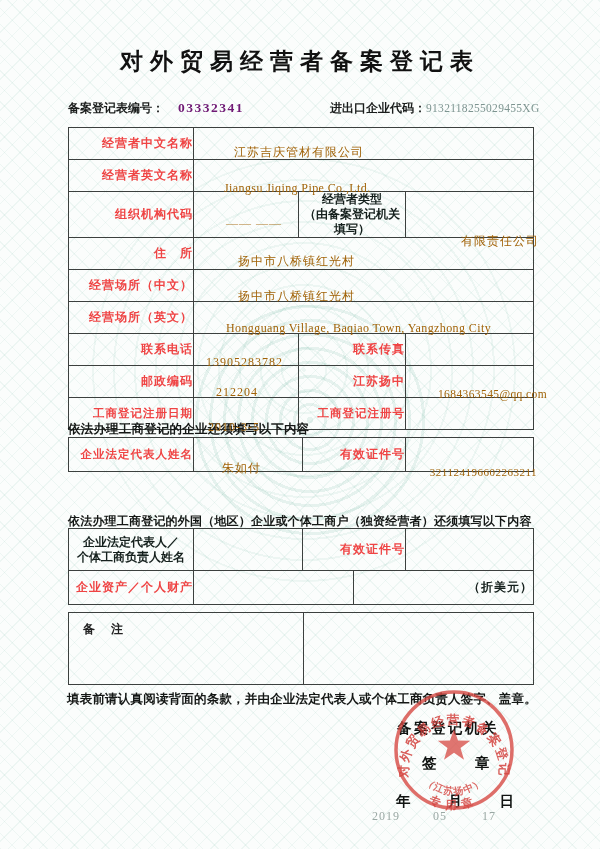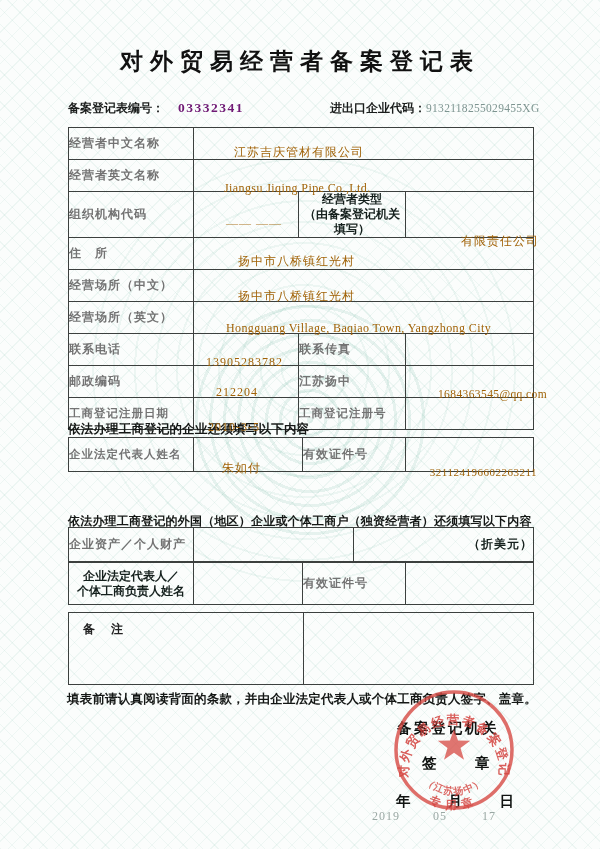--- a/index.html
+++ b/index.html
@@ -20,21 +20,21 @@
          font-size:23px;font-weight:bold;letter-spacing:7px;color:#111;}
   .hdr{position:absolute;top:100px;font-size:12px;font-weight:bold;color:#1a1d1c;white-space:nowrap;}
   .hdr-left{left:68px;}
   .hdr-right{left:330px;}
   .reg-no{color:#701a75;font-size:13.5px;letter-spacing:1.5px;margin-left:14px;}
   .code-val{color:#7d9490;font-weight:normal;font-size:11.5px;letter-spacing:.3px;}
 
   .tblwrap{position:absolute;left:68px;}
   table.form{border-collapse:collapse;table-layout:fixed;width:465px;}
   table.form td{border:1px solid #3c403e;padding:0;font-size:12px;vertical-align:middle;}
-  td.lab{text-align:left;font-weight:600;color:#737373;letter-spacing:1px;}
+  td.lab{text-align:right;font-weight:600;color:#ef4444;letter-spacing:1px;}
   td.lab2{text-align:center;font-weight:600;color:#15201d;font-size:11.5px;line-height:1.25;white-space:pre-line;}
   td.vc{position:relative;}
   td.note{text-align:right;font-weight:600;padding-right:10px;letter-spacing:1px;color:#15201d;}
   .fill{position:absolute;bottom:-5px;white-space:nowrap;color:#a16207;font-size:12px;letter-spacing:1px;z-index:2;}
   .fill.en{letter-spacing:.4px;}
 
   .sechead{position:absolute;left:68px;font-size:12.5px;font-weight:bold;color:#151816;white-space:nowrap;letter-spacing:.2px;}
   .remark-cell{vertical-align:top !important;text-align:left;padding:8px 0 0 14px !important;font-weight:600;letter-spacing:2px;}
 
   .notice{position:absolute;left:67px;top:691px;width:480px;font-size:12.5px;font-weight:bold;color:#141715;letter-spacing:.2px;}
@@ -169,54 +169,54 @@
         <td class="vc">
               <span class="fill" style="right:-4px;bottom:-7px;font-size:11px;letter-spacing:.5px">321124196602263211</span>
             </td>
       </tr>
     </tbody>
       </table>
   </div>
 
   <div class="sechead" style="top:513px;font-size:12px">依法办理工商登记的外国（地区）企业或个体工商户（独资经营者）还须填写以下内容</div>
   <div class="tblwrap" style="top:528px">
-    <table class="form" style="margin-top:-1px">
-      <colgroup>
-          <col style="width:125px">
-          <col style="width:160px">
-          <col style="width:180px">
-        </colgroup>
-      <tbody>
-          <tr style="height:34px">
-        <td class="lab"><span>企业资产／个人财产</span></td>
-        <td class="vc">
-              <span class="fill"></span>
-            </td>
-        <td class="note"><span>（折美元）</span></td>
-      </tr>
-    </tbody>
-      </table>
     <table class="form">
       <colgroup>
           <col style="width:125px">
           <col style="width:109px">
           <col style="width:103px">
           <col style="width:128px">
         </colgroup>
       <tbody>
           <tr style="height:42px">
         <td class="lab2"><span style="white-space:pre-line">企业法定代表人／
 个体工商负责人姓名</span></td>
         <td class="vc">
               <span class="fill"></span>
             </td>
         <td class="lab"><span>有效证件号</span></td>
         <td class="vc">
               <span class="fill"></span>
             </td>
+      </tr>
+    </tbody>
+      </table>
+    <table class="form" style="margin-top:-1px">
+      <colgroup>
+          <col style="width:125px">
+          <col style="width:160px">
+          <col style="width:180px">
+        </colgroup>
+      <tbody>
+          <tr style="height:34px">
+        <td class="lab"><span>企业资产／个人财产</span></td>
+        <td class="vc">
+              <span class="fill"></span>
+            </td>
+        <td class="note"><span>（折美元）</span></td>
       </tr>
     </tbody>
       </table>
   </div>
 
   <div class="tblwrap" style="top:612px">
     <table class="form">
       <colgroup>
           <col style="width:235px">
           <col style="width:230px">

